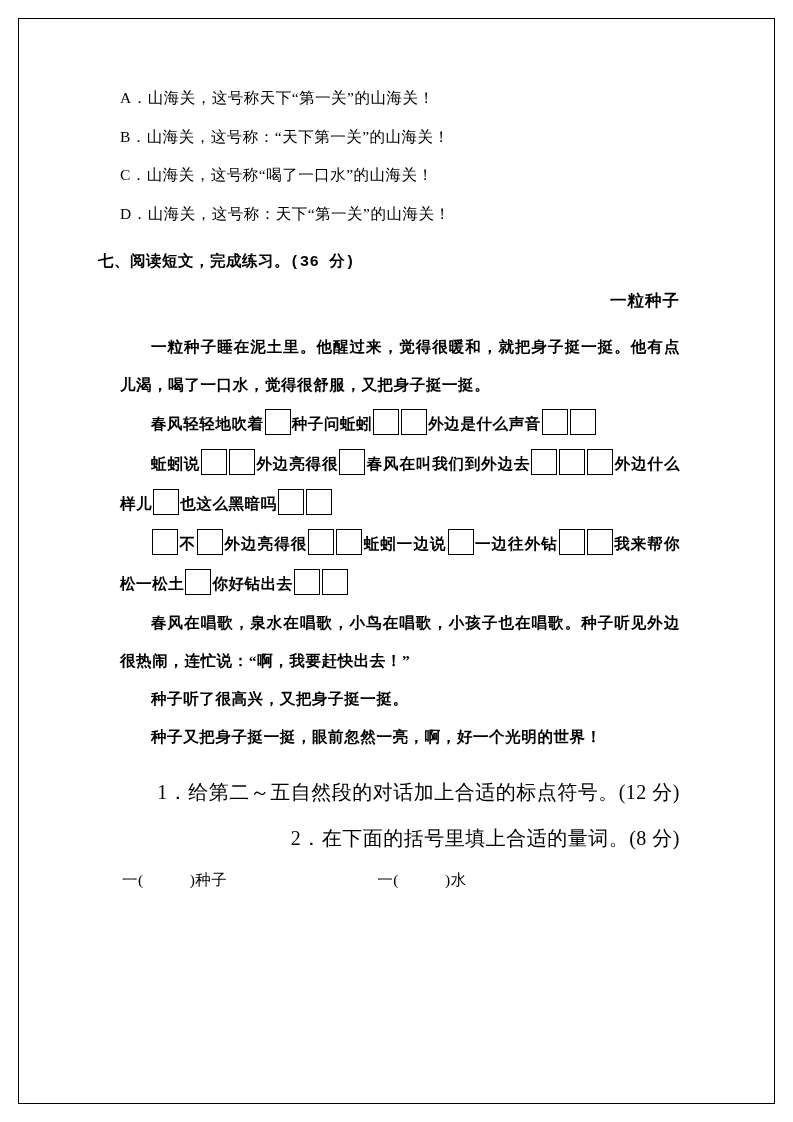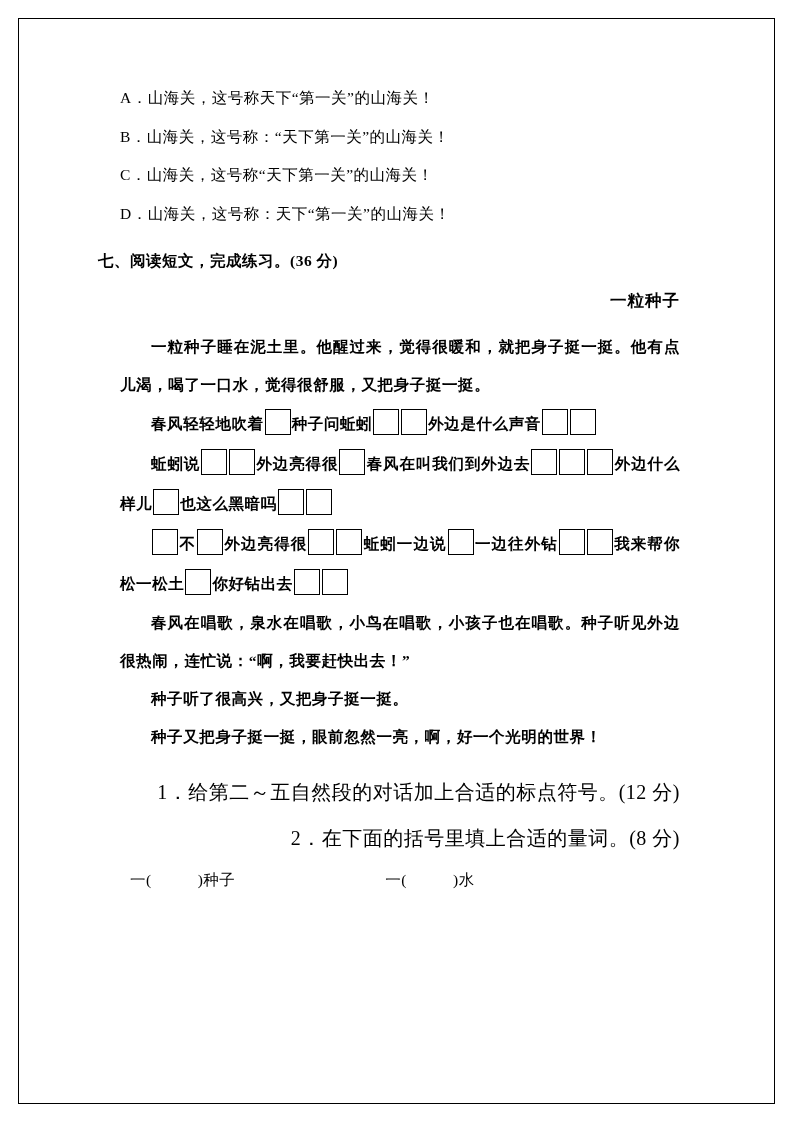--- a/index.html
+++ b/index.html
@@ -46,21 +46,21 @@
     margin-bottom: 23px;
     letter-spacing: 0.5px;
     white-space: nowrap;
   }
   .mc-label {
     font-family: "Liberation Serif", serif;
   }
 
   
   .section-heading {
-    font-family: Liberation Serif, serif;
+    font-family: Liberation Mono, monospace;
     font-weight: bold;
     font-size: 15.5px;
     margin-top: 30px;
     margin-bottom: 18px;
     margin-left: -22px;
     letter-spacing: 0.5px;
   }
   .section-heading .pts {
     font-weight: bold;
   }
@@ -113,21 +113,21 @@
     text-align: right;
   }
   .q-num {
     font-family: "Liberation Serif", serif;
   }
 
   
   .fill-row {
     font-size: 15.5px;
     margin-top: 22px;
-    margin-left: 10px;
+    margin-left: 2px;
     letter-spacing: 0.5px;
   }
   .fill-gap {
     display: inline-block;
     width: 150px;
   }
   .paren {
     display: inline-block;
     min-width: 46px;
     text-align: center;
@@ -141,21 +141,21 @@
 
   <div class="content">
 
     <div class="mc-line">
       <span class="mc-label">A．</span><span>山海关，这号称天下“第一关”的山海关！</span>
     </div>
     <div class="mc-line">
       <span class="mc-label">B．</span><span>山海关，这号称：“天下第一关”的山海关！</span>
     </div>
     <div class="mc-line">
-      <span class="mc-label">C．</span><span>山海关，这号称“天下第一关”的山海关！</span>
+      <span class="mc-label">C．</span><span>山海关，这号称“喝了一口水”的山海关！</span>
     </div>
     <div class="mc-line">
       <span class="mc-label">D．</span><span>山海关，这号称：天下“第一关”的山海关！</span>
     </div>
 
     <div class="section-heading">
       <span>七、</span><span>阅读短文，完成练习。</span><span class="pts">(36 分)</span>
     </div>
 
     <div class="passage-title">一粒种子</div>

